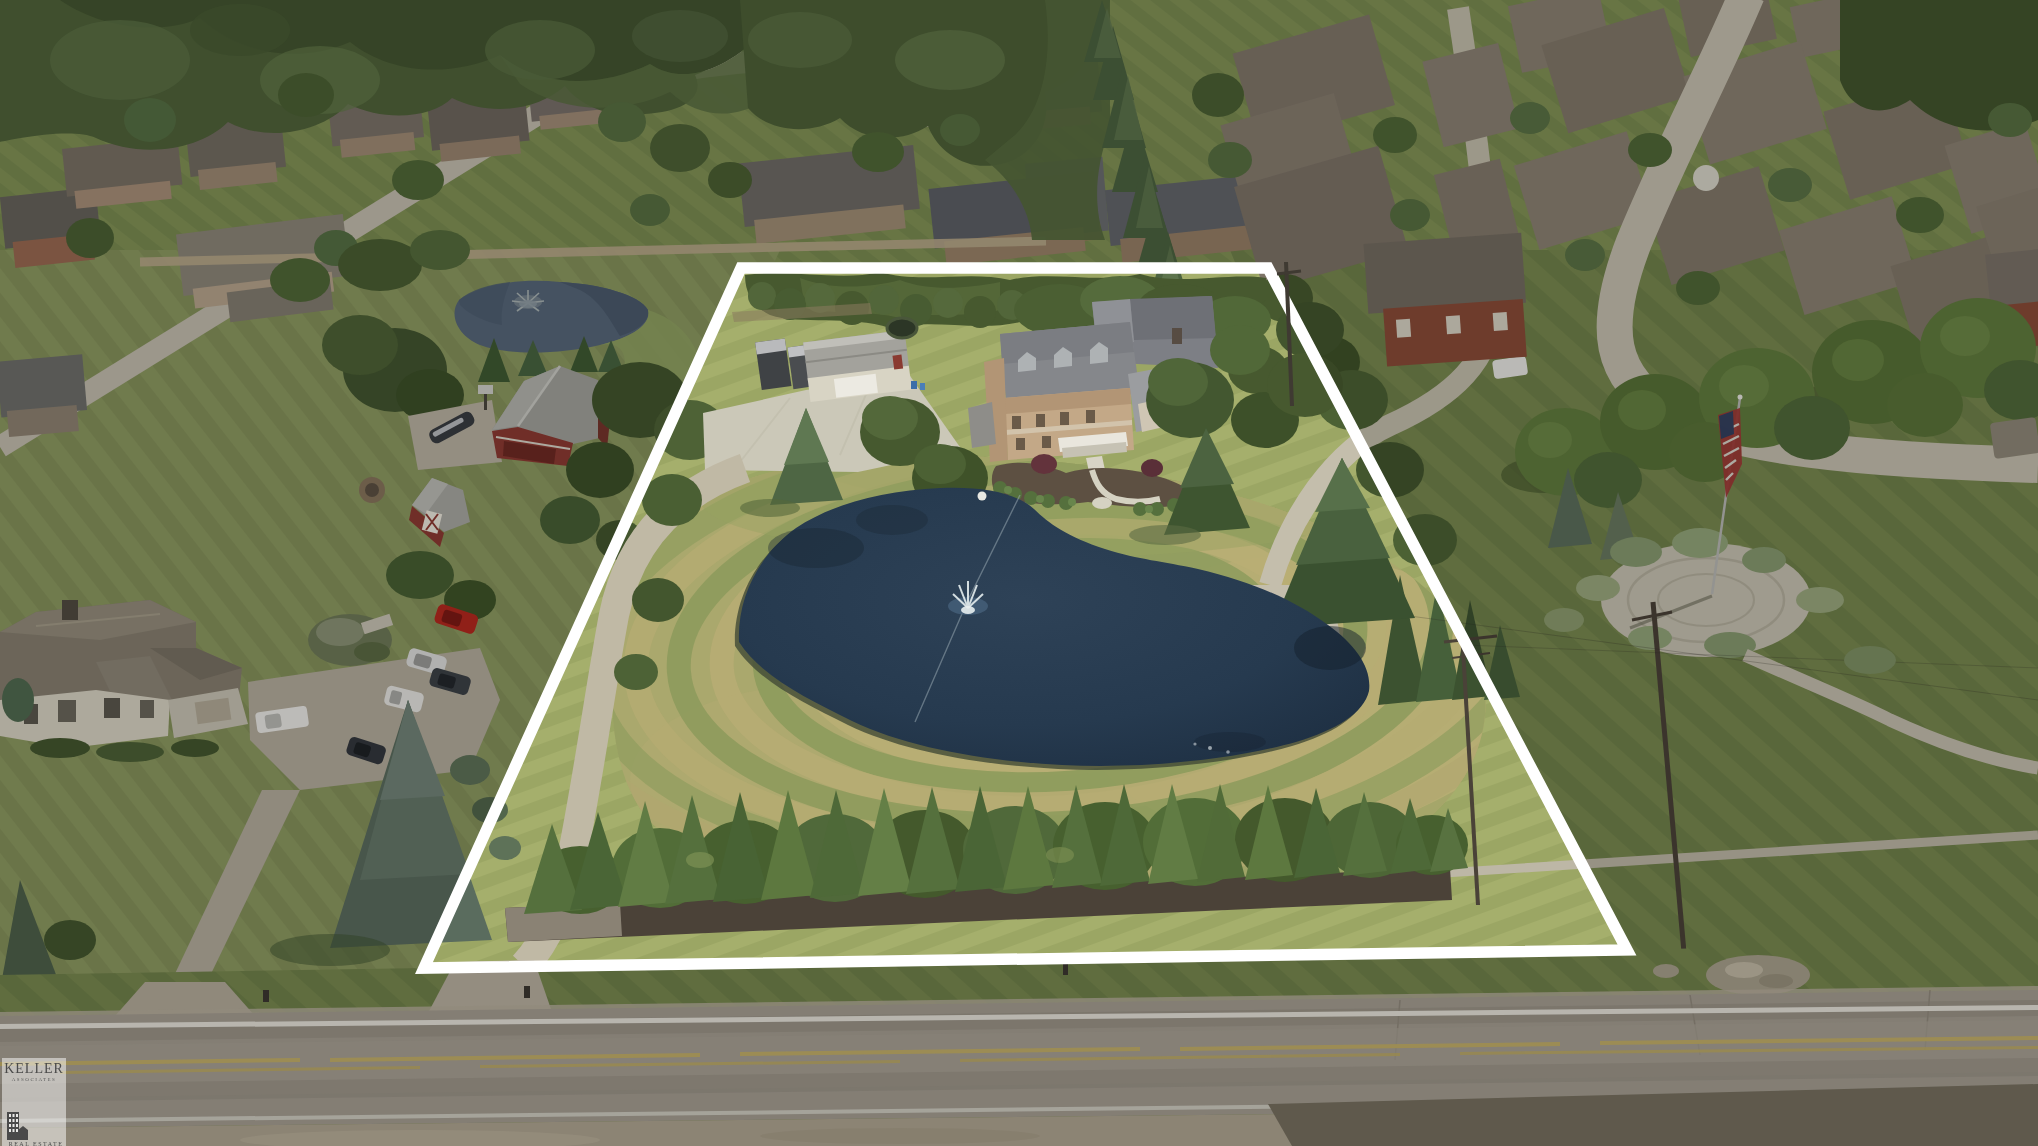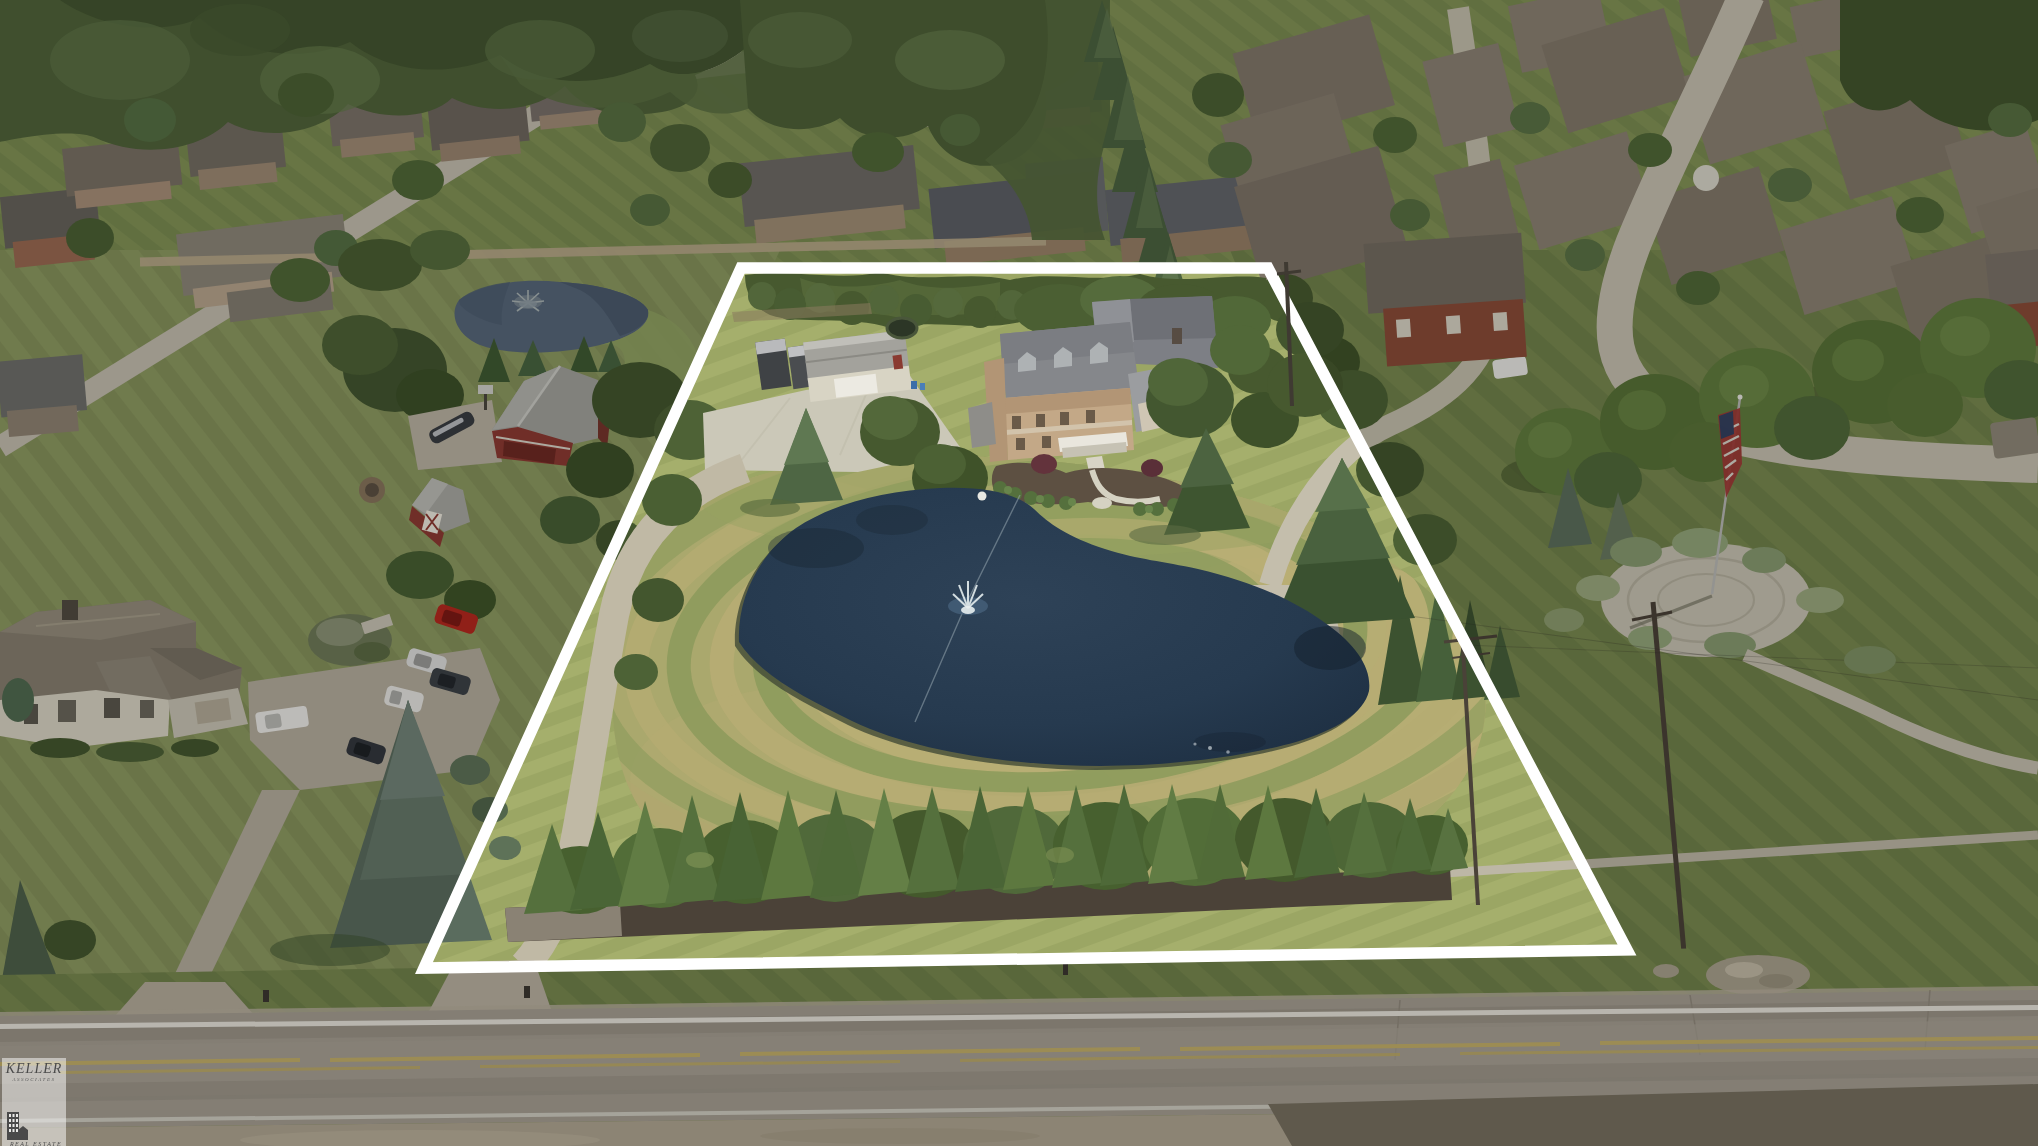--- a/index.html
+++ b/index.html
@@ -1,16 +1,16 @@
 <!DOCTYPE html>
 <html><head>
 <meta charset="utf-8">
 <style>
 html,body{margin:0;padding:0;background:#6f7a52;}
-#wrap{width:2038px;height:1146px;overflow:hidden;position:relative;font-family:"Liberation Sans",sans-serif;font-style:italic;}
+#wrap{width:2038px;height:1146px;overflow:hidden;position:relative;font-family:"Liberation Sans",sans-serif;}
 </style>
 </head>
 <body>
 <div id="wrap">
 <svg width="2038" height="1146" viewBox="0 0 2038 1146" xmlns="http://www.w3.org/2000/svg">
 <defs>
 <pattern id="pLeft" width="30" height="30" patternUnits="userSpaceOnUse" patternTransform="rotate(52)">
  <rect width="30" height="30" fill="#8d9a61"></rect>
  <rect width="30" height="15" fill="#85925b"></rect>
 </pattern>

